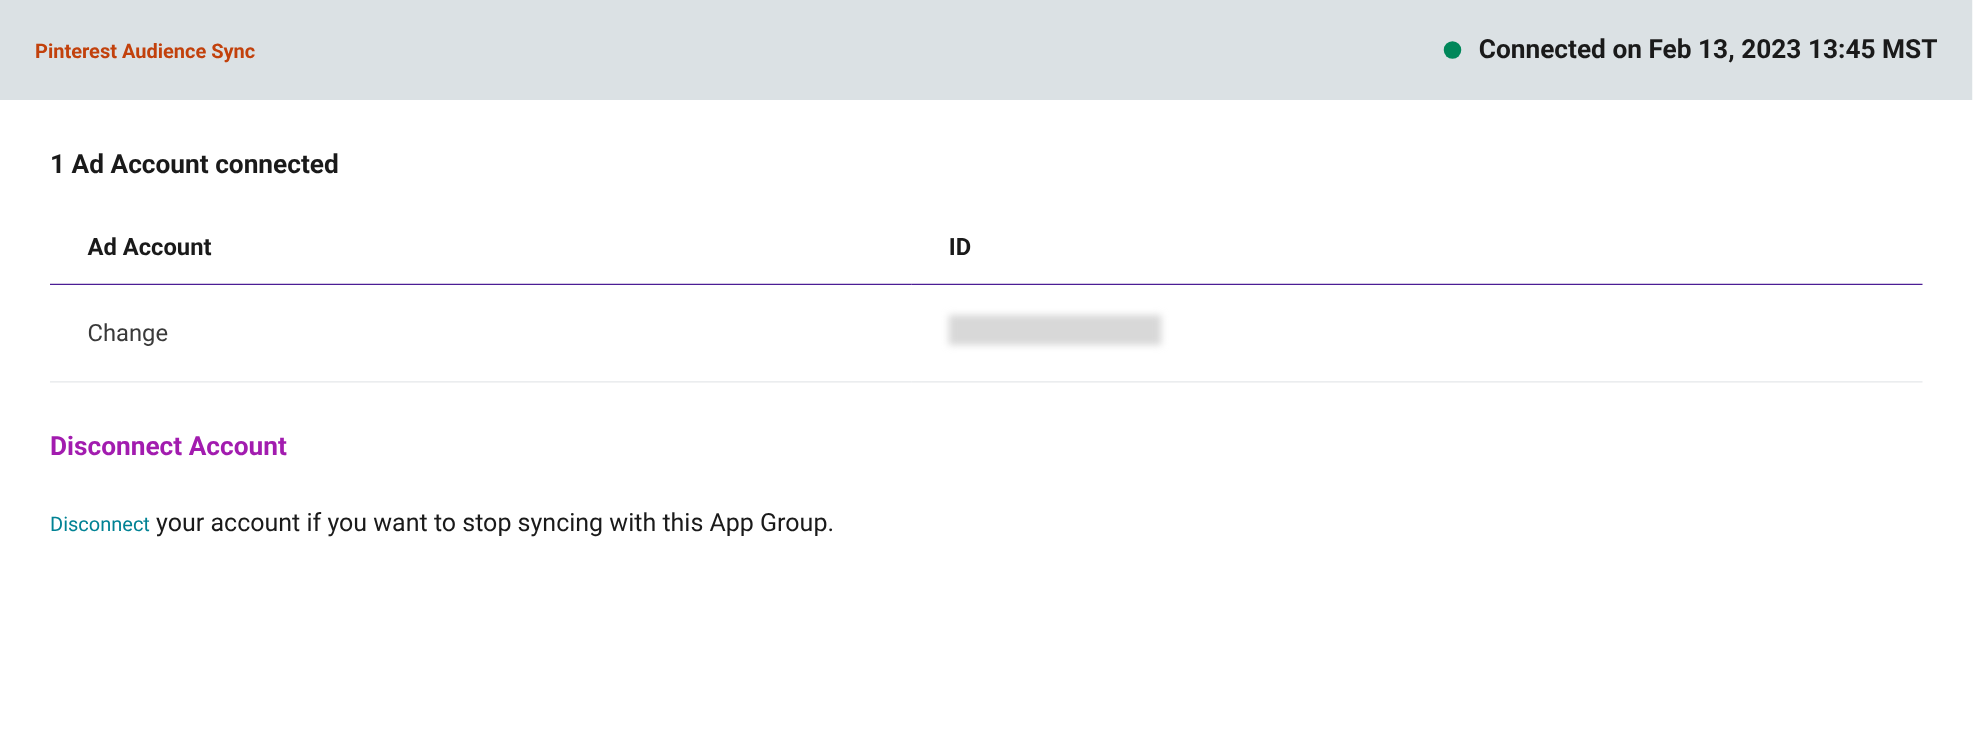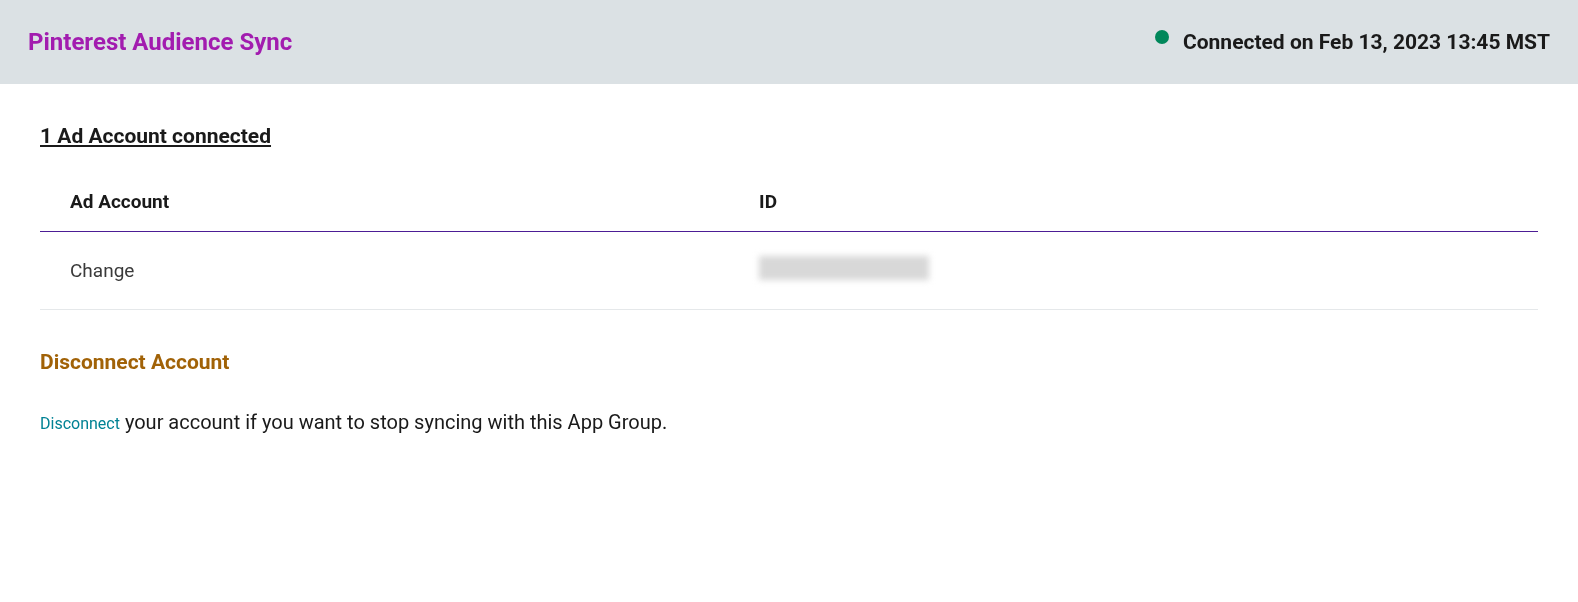--- a/index.html
+++ b/index.html
@@ -14,26 +14,27 @@
       width: 1578px;
     }
     .header {
       background: #dbe1e4;
       padding: 28px 28px 28px 28px;
       display: flex;
       justify-content: space-between;
       align-items: center;
     }
     .header-title {
-      font-size: 24px;
+      font-size: 16px;
       font-weight: 700;
-      color: #a21caf;
+      color: #c2410c;
     }
     .status-container {
       display: flex;
+      align-items: center;
       gap: 14px;
     }
     .status-dot {
       width: 14px;
       height: 14px;
       border-radius: 50%;
       background: #00875a;
     }
     .status-text {
       font-size: 21px;
@@ -71,21 +72,20 @@
     .link {
       color: #008294;
       cursor: pointer;
       font-size: 20px;
     }
     .subheading {
       font-size: 21px;
       font-weight: 700;
       color: #1a1a1a;
       margin-bottom: 28px;
-      text-decoration: underline;
     }
     .table {
       width: 100%;
       border-collapse: collapse;
     }
     .table th {
       text-align: left;
       font-size: 19px;
       font-weight: 700;
       color: #1a1a1a;
@@ -110,21 +110,21 @@
       height: 24px;
       background: #d8d8d8;
       filter: blur(3px);
     }
     .disconnect-section {
       margin-top: 40px;
     }
     .disconnect-heading {
       font-size: 21px;
       font-weight: 700;
-      color: #a16207;
+      color: #a21caf;
       margin-bottom: 36px;
     }
     .disconnect-line {
       font-size: 20px;
       color: #1a1a1a;
     }
     .disconnect-line .link {
       font-size: 16px;
     }
   </style>

